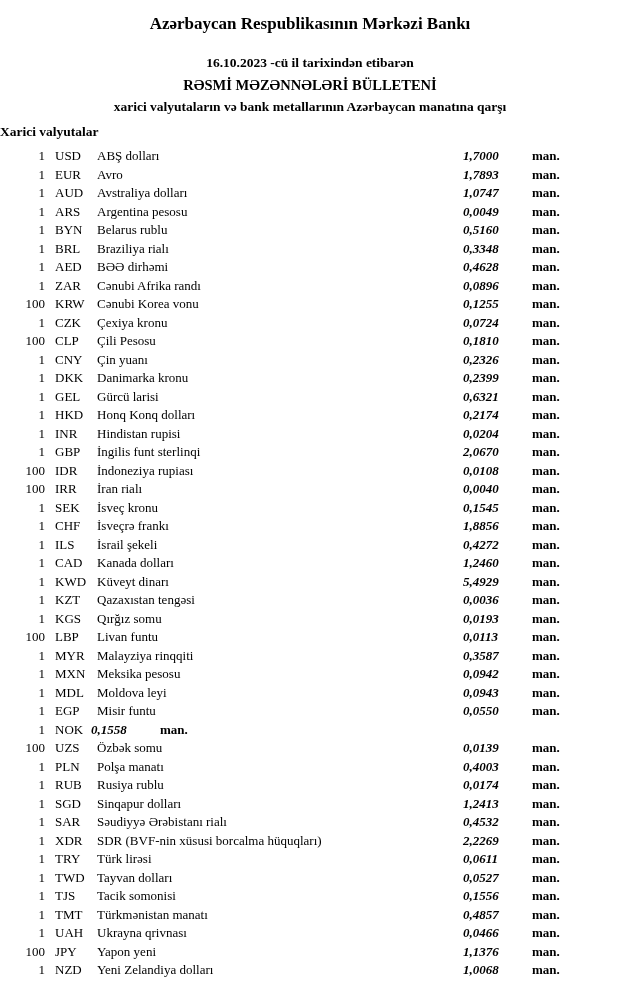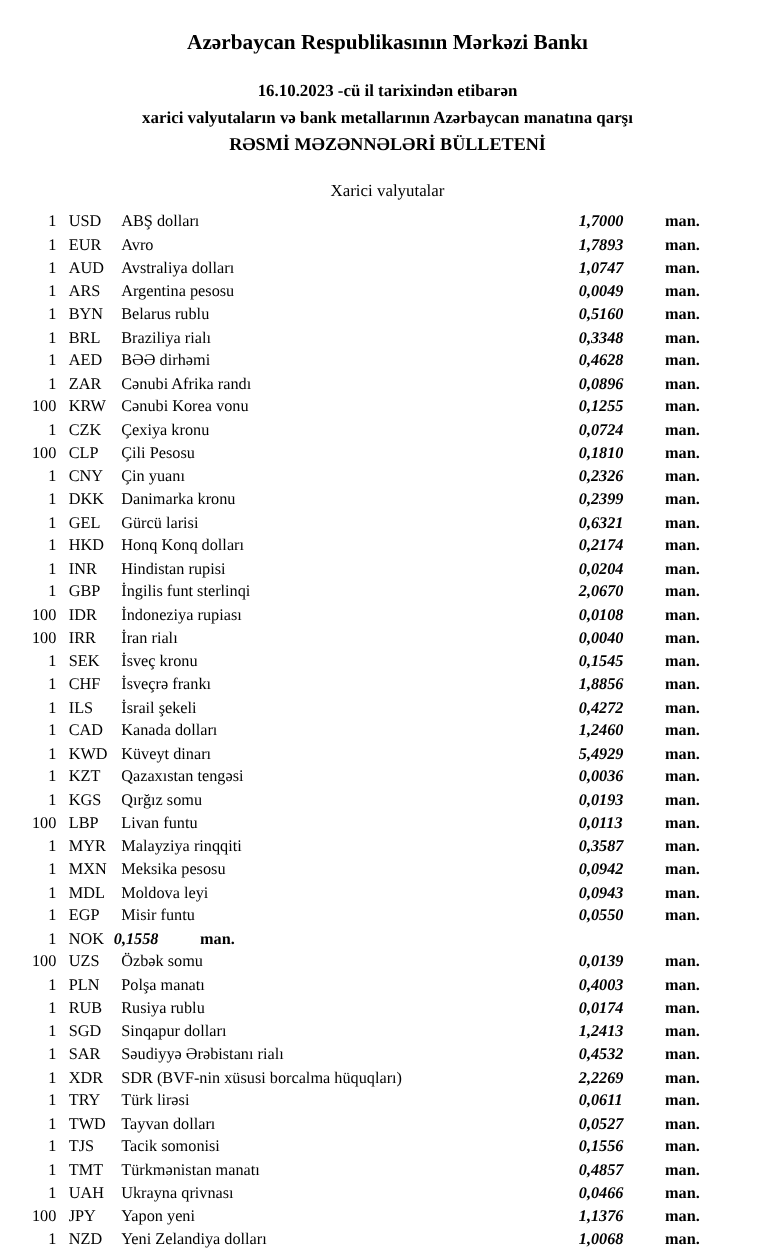--- a/index.html
+++ b/index.html
@@ -14,29 +14,29 @@
     font-family: "Liberation Serif", "DejaVu Serif", serif;
     color: #000000;
   }
   .page {
     box-sizing: border-box;
     width: 620px;
     height: 999px;
     padding-top: 13px;
   }
   .hline { text-align: center; font-weight: bold; }
-  .h1 { font-size: 17px; line-height: 22px; margin-top: 10px; }
+  .h1 { font-size: 17px; line-height: 22px; margin-top: 0; }
   .h2 { font-size: 13.5px; line-height: 19px; margin-top: 18px; }
   .h3 { font-size: 13.5px; line-height: 19px; margin-top: 2px; }
   .h4 { font-size: 14.5px; line-height: 20px; margin-top: 3px; }
   .section-title {
-    text-align: center;
-    font-weight: normal;
+    text-align: left;
+    font-weight: bold;
     font-size: 13.5px;
-    margin-top: 19px;
+    margin-top: 8px;
     margin-bottom: 7px;
   }
   .rates {
     padding: 0 50px 0 18px;
   }
   .row {
     display: flex;
     align-items: baseline;
     font-size: 13px;
     line-height: 18.5px;
@@ -71,22 +71,22 @@
     font-weight: bold;
   }
 </style>
 </head>
 <body>
 
 <div class="page">
 
   <div class="hline h1">Azərbaycan Respublikasının Mərkəzi Bankı</div>
   <div class="hline h2">16.10.2023 -cü il tarixindən etibarən</div>
+  <div class="hline h4">RƏSMİ MƏZƏNNƏLƏRİ BÜLLETENİ</div>
   <div class="hline h3">xarici valyutaların və bank metallarının Azərbaycan manatına qarşı</div>
-  <div class="hline h4">RƏSMİ MƏZƏNNƏLƏRİ BÜLLETENİ</div>
 
   <div class="section-title">Xarici valyutalar</div>
 
   <div class="rates">
     <div class="row">
         <span class="qty">1</span>
         <span class="code">USD</span>
         <span class="name">ABŞ dolları</span>
         <span class="rate">1,7000</span>
         <span class="unit">man.</span>

